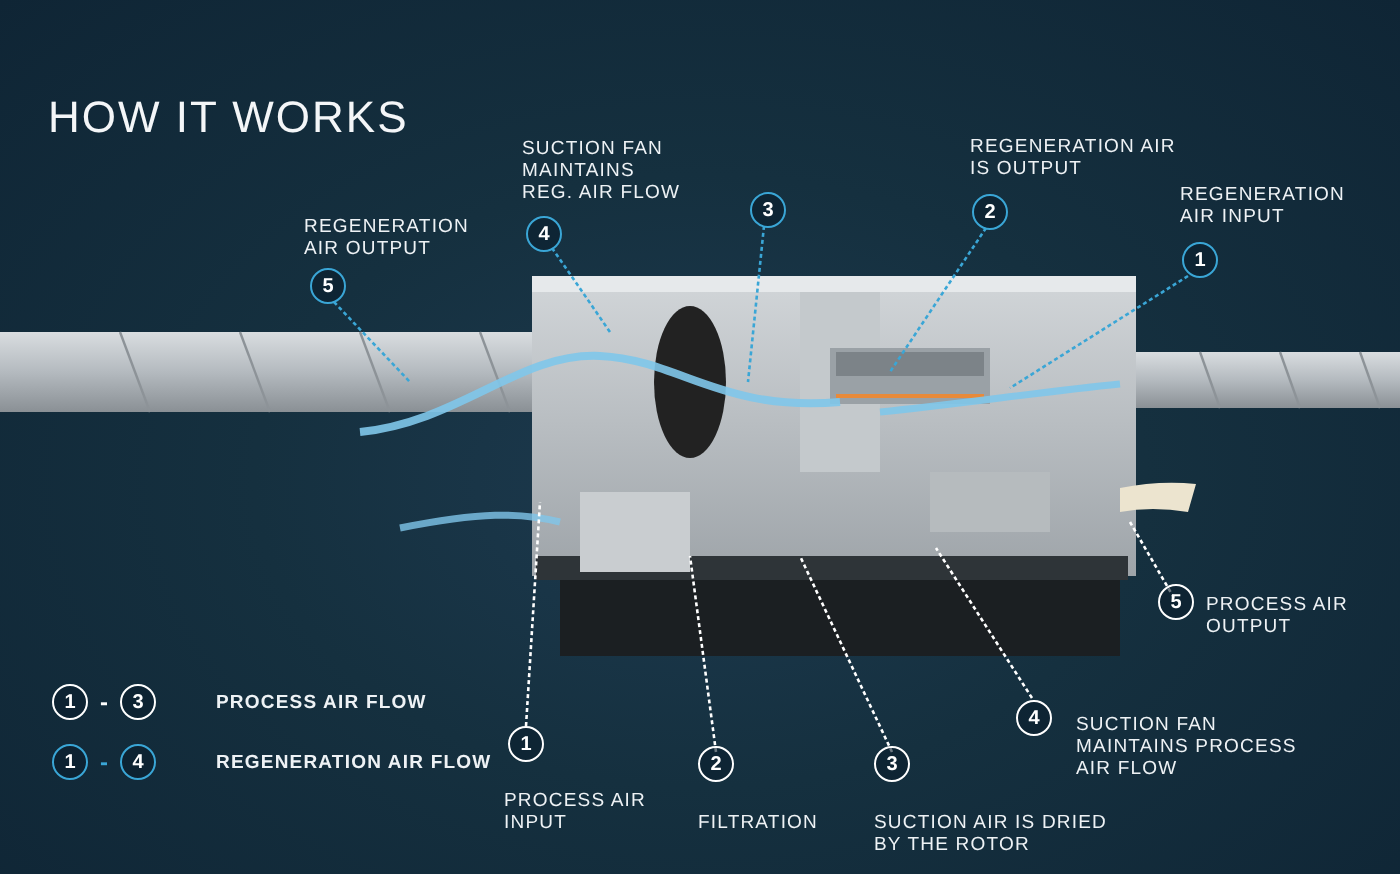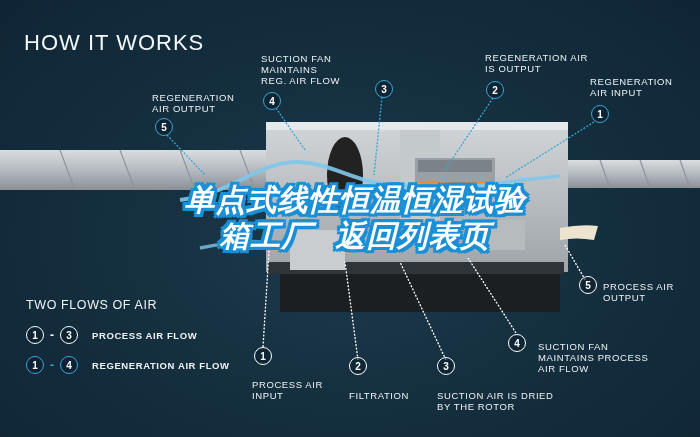--- a/index.html
+++ b/index.html
@@ -3,21 +3,21 @@
 <meta charset="utf-8">
 <style>
   * { box-sizing: border-box; margin: 0; padding: 0; }
   html, body { width: 700px; height: 437px; overflow: hidden; }
   body {
     position: relative;
     font-family: "Liberation Sans", "DejaVu Sans", sans-serif;
     background: radial-gradient(ellipse at 50% 55%, #1d3a4f 0%, #15303f 45%, #0f2535 100%);
     color: #fff;
   }
-  .stage { position: absolute; left: 0; top: 0; width: 700px; height: 307px; }
+  .stage { position: absolute; left: 0; top: 16px; width: 700px; height: 307px; }
 
   .title {
     position: absolute; left: 24px; top: 30px;
     font-size: 22px; letter-spacing: 1px; font-weight: 400; color: #f4f6f8;
   }
   .label {
     position: absolute; font-size: 9.5px; font-weight: 400; letter-spacing: 0.6px;
     line-height: 11px; color: #eef2f5; white-space: pre-line;
   }
   .badge {
@@ -27,21 +27,21 @@
   }
   .badge.regen { border-color: #3aa6d6; }
   .legend-title {
     position: absolute; left: 26px; top: 298px;
     font-size: 12.5px; letter-spacing: 0.6px; color: #eef2f5;
   }
   .legend-row { position: absolute; left: 26px; display: flex; align-items: center; gap: 6px; }
   .legend-row .badge { position: static; }
   .legend-row .dash { font-size: 12px; font-weight: 700; color: #fff; }
   .legend-row .dash.regen { color: #3aa6d6; }
-  .legend-row .txt { margin-left: 8px; font-size: 9.5px; font-weight: 700; letter-spacing: 0.6px; color: #eef2f5; }
+  .legend-row .txt { margin-left: 24px; font-size: 9.5px; font-weight: 700; letter-spacing: 0.6px; color: #eef2f5; }
 
   .overlay-title {
     position: absolute; left: 110px; top: 182px; width: 490px; text-align: center;
     font-family: "DejaVu Sans", sans-serif; font-weight: 700; font-size: 30px; line-height: 36px;
     color: #fff; letter-spacing: 1px;
     text-shadow:
       -3px -3px 0 #1a8fd6, 3px -3px 0 #1a8fd6, -3px 3px 0 #1a8fd6, 3px 3px 0 #1a8fd6,
       0 -3px 0 #1a8fd6, 0 3px 0 #1a8fd6, -3px 0 0 #1a8fd6, 3px 0 0 #1a8fd6,
       -2px -2px 0 #1a8fd6, 2px 2px 0 #1a8fd6;
     font-style: italic;
@@ -150,31 +150,26 @@
 
   <div class="badge" style="left:508px;top:334px">4</div>
   <div class="label" style="left:538px;top:341px">SUCTION FAN
 MAINTAINS PROCESS
 AIR FLOW</div>
 
   <div class="badge" style="left:579px;top:276px">5</div>
   <div class="label" style="left:603px;top:281px">PROCESS AIR
 OUTPUT</div>
 
-  <div class="legend-title">TWO FLOWS OF AIR</div>
   <div class="legend-row" style="top:326px">
     <div class="badge">1</div>
     <span class="dash">-</span>
     <div class="badge">3</div>
     <span class="txt">PROCESS AIR FLOW</span>
   </div>
   <div class="legend-row" style="top:356px">
     <div class="badge regen">1</div>
     <span class="dash regen">-</span>
     <div class="badge regen">4</div>
     <span class="txt">REGENERATION AIR FLOW</span>
   </div>
 
-  <div class="overlay-title">
-    <div>单点式线性恒温恒湿试验</div>
-    <div style="white-space:pre">箱工厂  返回列表页</div>
-  </div>
 </div>
 
 </body></html>

